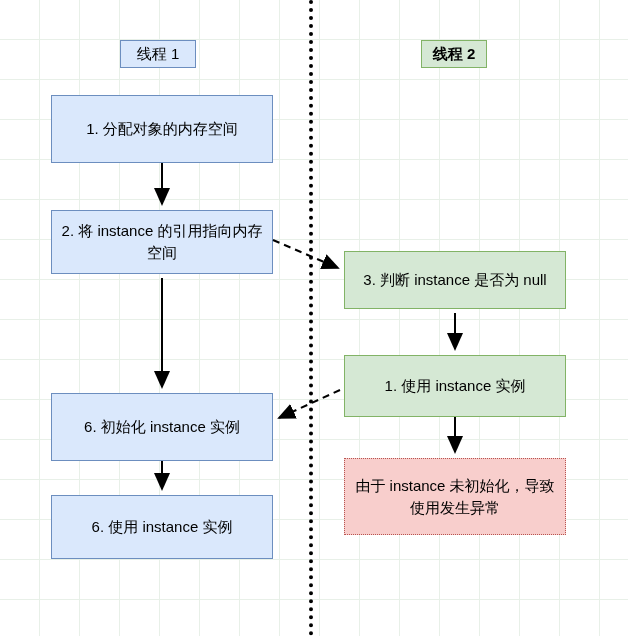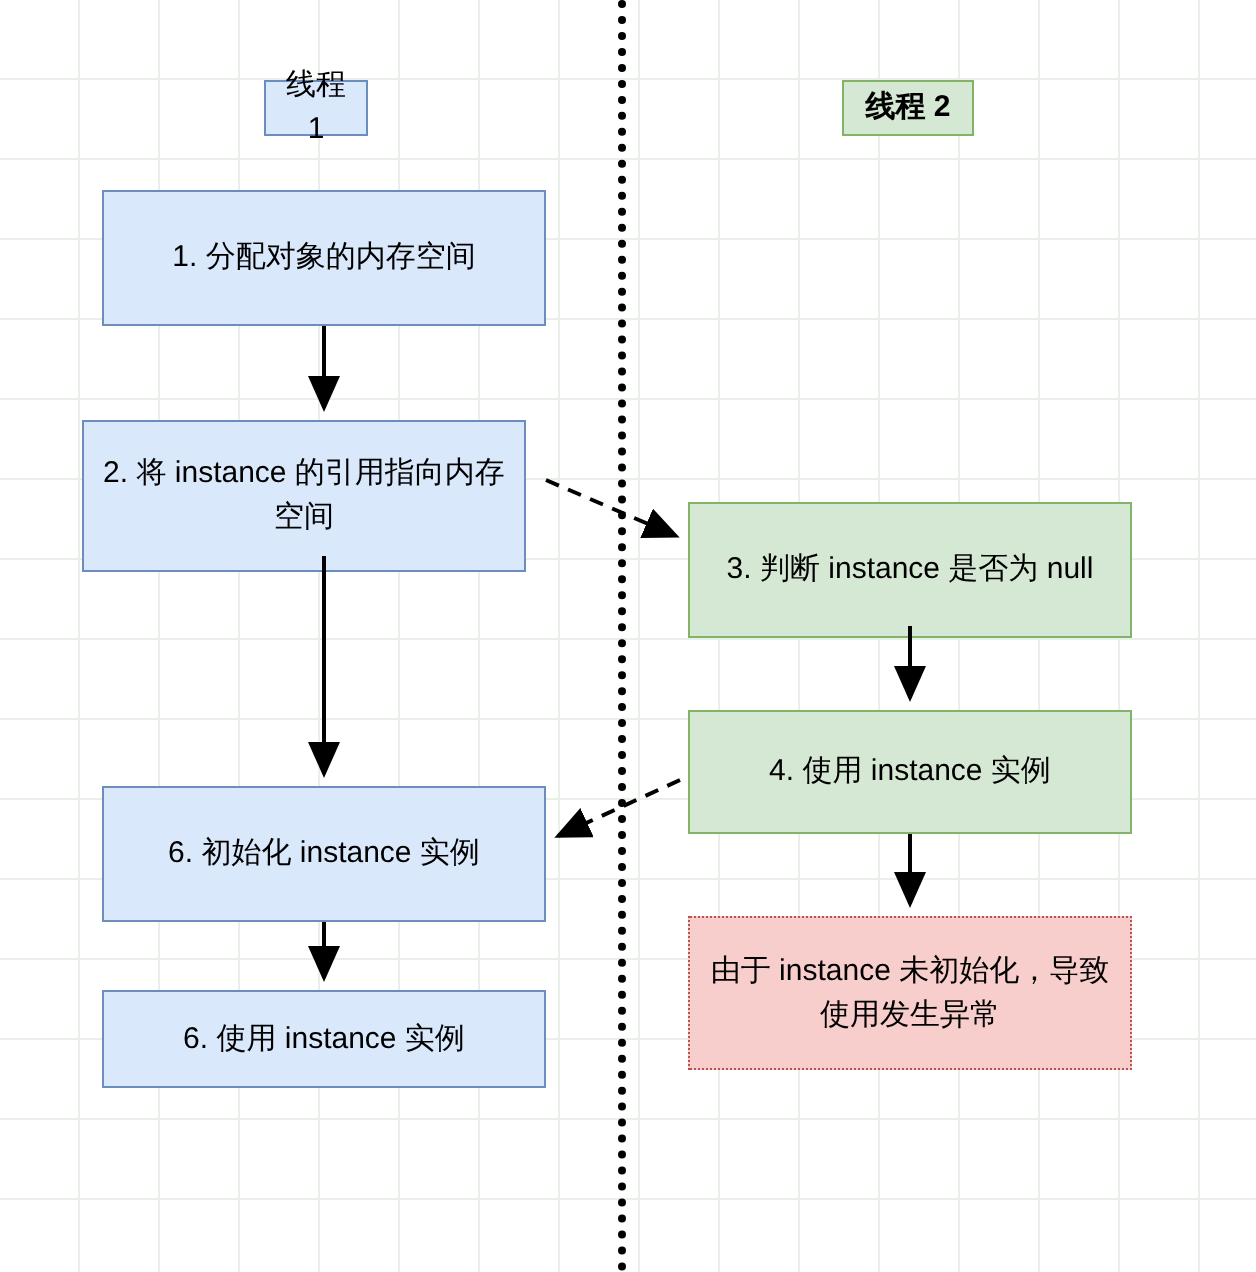--- a/index.html
+++ b/index.html
@@ -62,35 +62,35 @@
     pointer-events: none;
   }
 </style>
 </head>
 <body>
 
 <div id="canvas">
 
   <div class="divider" style="left:309px; top:0px; height:636px;"></div>
 
-  <div class="box blue label-box" style="left:132px; top:40px; width:52px; height:28px;">线程 1</div>
+  <div class="box blue label-box" style="left:120px; top:40px; width:76px; height:28px;">线程 1</div>
 
   <div class="box green label-box" style="left:421px; top:40px; width:66px; height:28px;font-weight:bold;">线程 2</div>
 
   <div class="box blue" style="left:51px; top:95px; width:222px; height:68px;">1. 分配对象的内存空间</div>
 
-  <div class="box blue" style="left:41px; top:210px; width:222px; height:76px;">2. 将 instance 的引用指向内存空间</div>
+  <div class="box blue" style="left:51px; top:210px; width:222px; height:64px;">2. 将 instance 的引用指向内存空间</div>
 
   <div class="box blue" style="left:51px; top:393px; width:222px; height:68px;">6. 初始化 instance 实例</div>
 
-  <div class="box blue" style="left:51px; top:495px; width:222px; height:49px;">6. 使用 instance 实例</div>
+  <div class="box blue" style="left:51px; top:495px; width:222px; height:64px;">6. 使用 instance 实例</div>
 
-  <div class="box green" style="left:344px; top:251px; width:222px; height:68px;">3. 判断 instance 是否为 null</div>
+  <div class="box green" style="left:344px; top:251px; width:222px; height:58px;">3. 判断 instance 是否为 null</div>
 
-  <div class="box green" style="left:344px; top:355px; width:222px; height:62px;">4. 使用 instance 实例</div>
+  <div class="box green" style="left:344px; top:355px; width:222px; height:62px;">1. 使用 instance 实例</div>
 
   <div class="box red" style="left:344px; top:458px; width:222px; height:77px;">由于 instance 未初始化，导致使用发生异常</div>
 
   <svg class="arrows">
     <defs>
       <marker id="ah" markerWidth="10" markerHeight="10" refX="8" refY="4" orient="auto" markerUnits="strokeWidth">
         <path d="M0,0 L9,4 L0,8 z" fill="#000000"></path>
       </marker>
     </defs>
 

